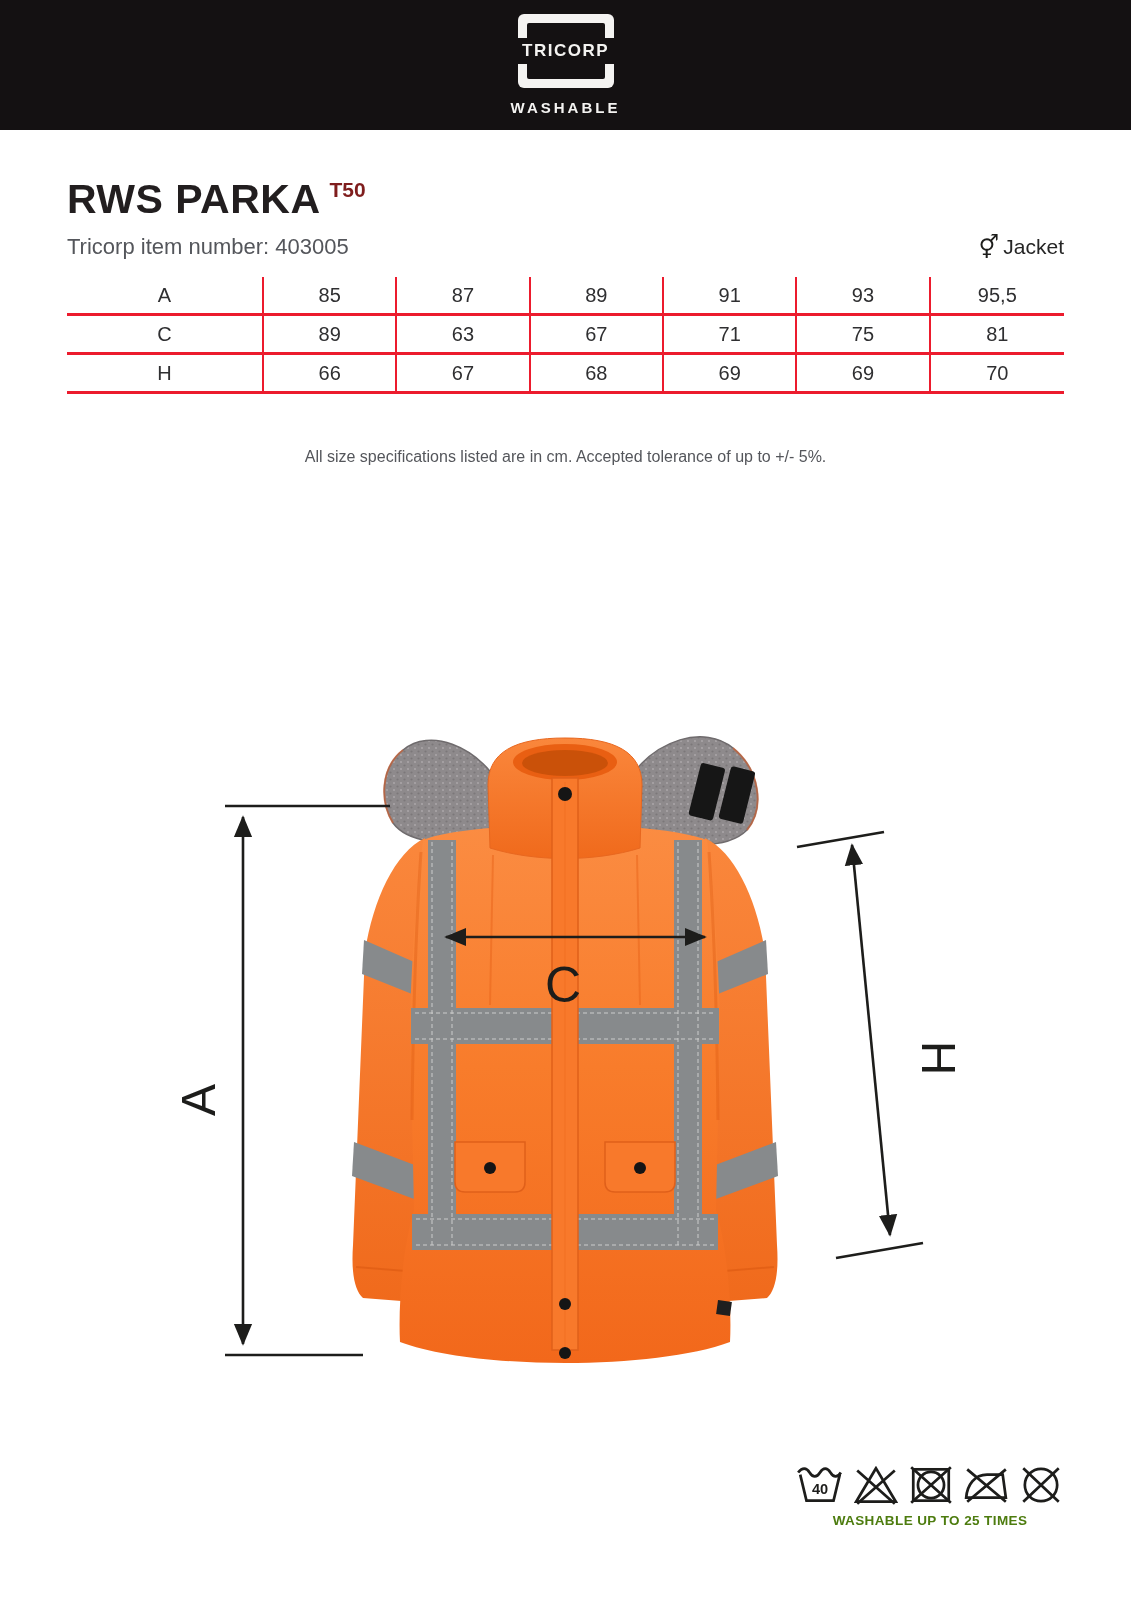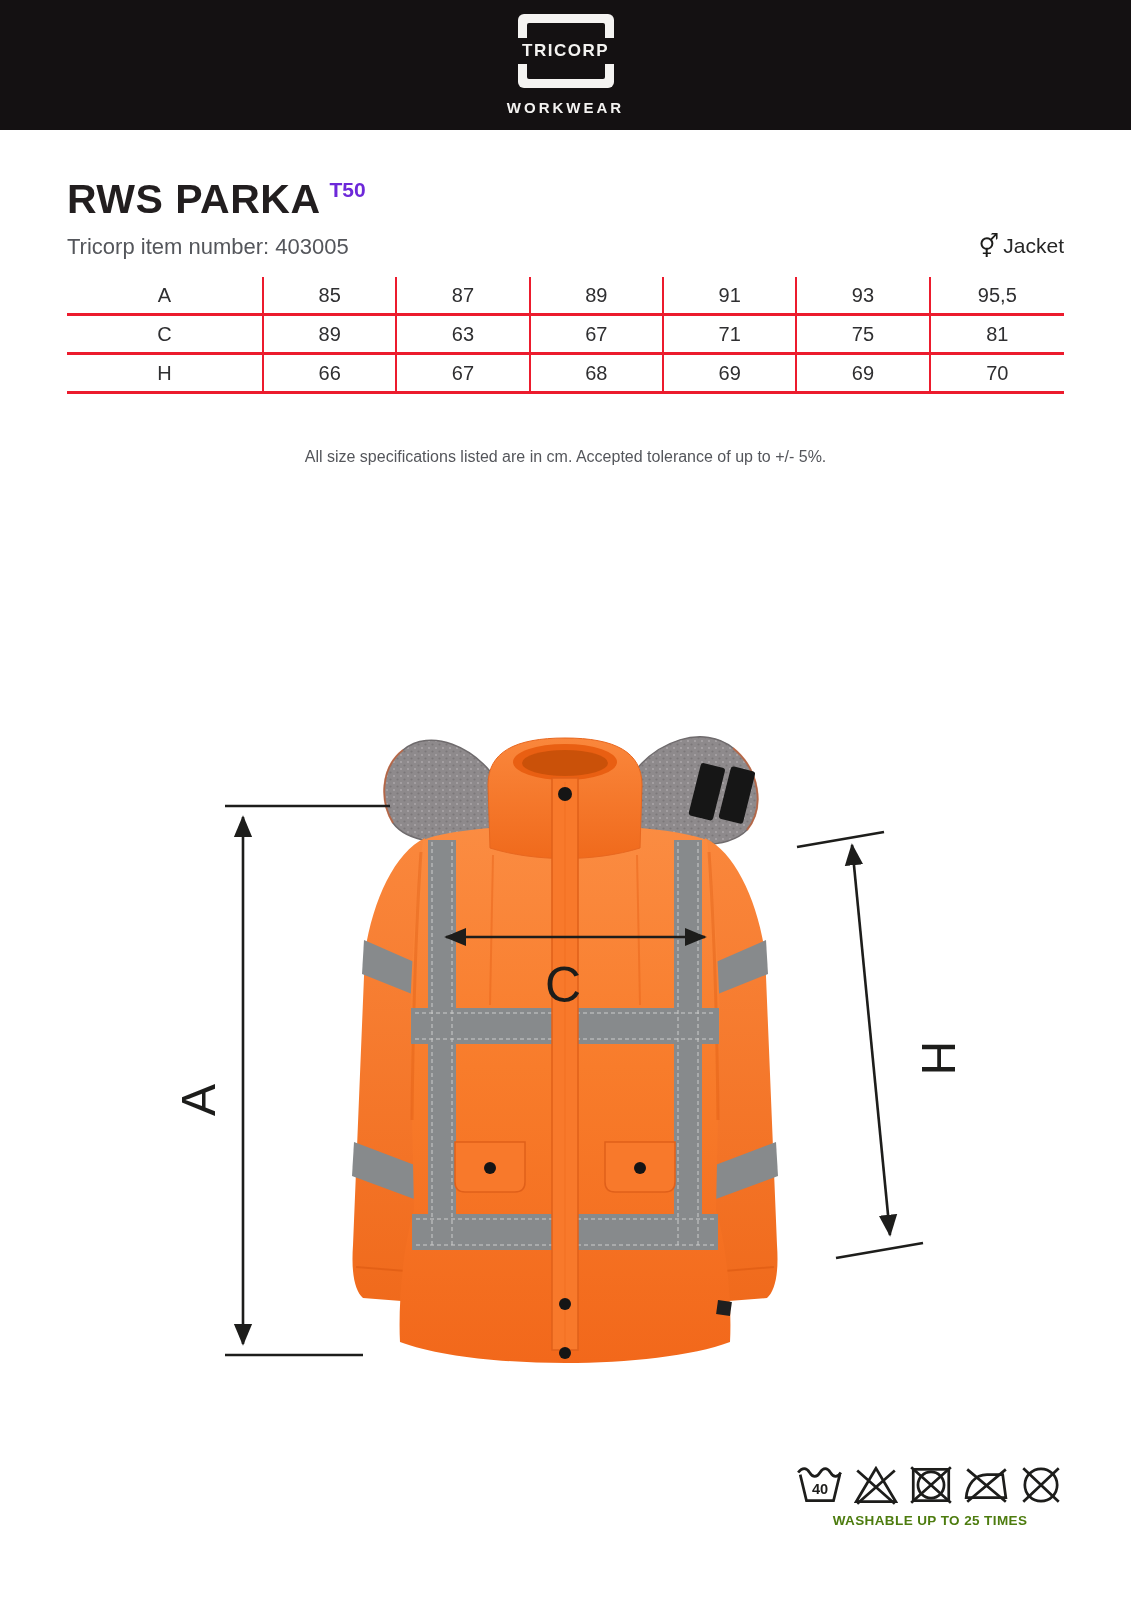--- a/index.html
+++ b/index.html
@@ -14,22 +14,22 @@
   .logo-frame { position:absolute; inset:0; background:#f4f3f1; border-radius:6px; }
   .logo-inner { position:absolute; inset:9px; background:#141112; border-radius:2px; }
   .logo-band { position:absolute; left:-4px; right:-4px; top:24px; height:26px; background:#141112;
                display:flex; align-items:center; justify-content:center; }
   .logo-word { color:#f4f3f1; font-weight:700; font-size:17px; letter-spacing:1.5px; }
   .logo-sub { color:#f4f3f1; font-weight:700; font-size:15px; letter-spacing:3px; margin-top:11px; }
 
   
   .title-row { position:absolute; left:67px; top:176px; width:997px; }
   .title { font-size:41px; font-weight:800; letter-spacing:.5px; color:#221e1f; display:inline-block; }
-  .title-code { font-size:21px; font-weight:700; color:#6d28d9; position:relative; top:-16px; margin-left:9px; }
-  .item-row { position:absolute; left:67px; top:234px; width:997px; display:flex; justify-content:space-between; align-items:flex-start; }
+  .title-code { font-size:21px; font-weight:700; color:#7f1d1d; position:relative; top:-16px; margin-left:9px; }
+  .item-row { position:absolute; left:67px; top:234px; width:997px; display:flex; justify-content:space-between; align-items:center; }
   .item-number { font-size:22px; color:#54565b; }
   .category { display:flex; align-items:center; gap:4px; font-size:21px; color:#262626; }
   .gender-glyph { font-family:"DejaVu Sans", sans-serif; font-size:23px; line-height:1; color:#1d1d1b; }
 
   
   .size-table { position:absolute; left:67px; top:277px; width:997px; }
   .t-head { display:grid; grid-template-columns:197px repeat(6,1fr); }
   .th { background:#ec1b2d; color:#fff; font-size:19px; height:42px;
         display:flex; align-items:center; justify-content:center; border-right:4px solid #fff; }
   .th:last-child { border-right:none; }
@@ -55,21 +55,21 @@
 <div class="page">
 
   <div class="banner">
     <div class="logo-box">
       <div class="logo-frame"></div>
       <div class="logo-inner"></div>
       <div class="logo-band">
         <span class="logo-word">TRICORP</span>
       </div>
     </div>
-    <div class="logo-sub">WORKWEAR</div>
+    <div class="logo-sub">WASHABLE</div>
   </div>
 
   <div class="title-row">
     <span class="title">RWS PARKA</span><span class="title-code">T50</span>
   </div>
 
   <div class="item-row">
     <span class="item-number">Tricorp item number: 403005</span>
     <span class="category">
       <span class="gender-glyph">⚥</span>

